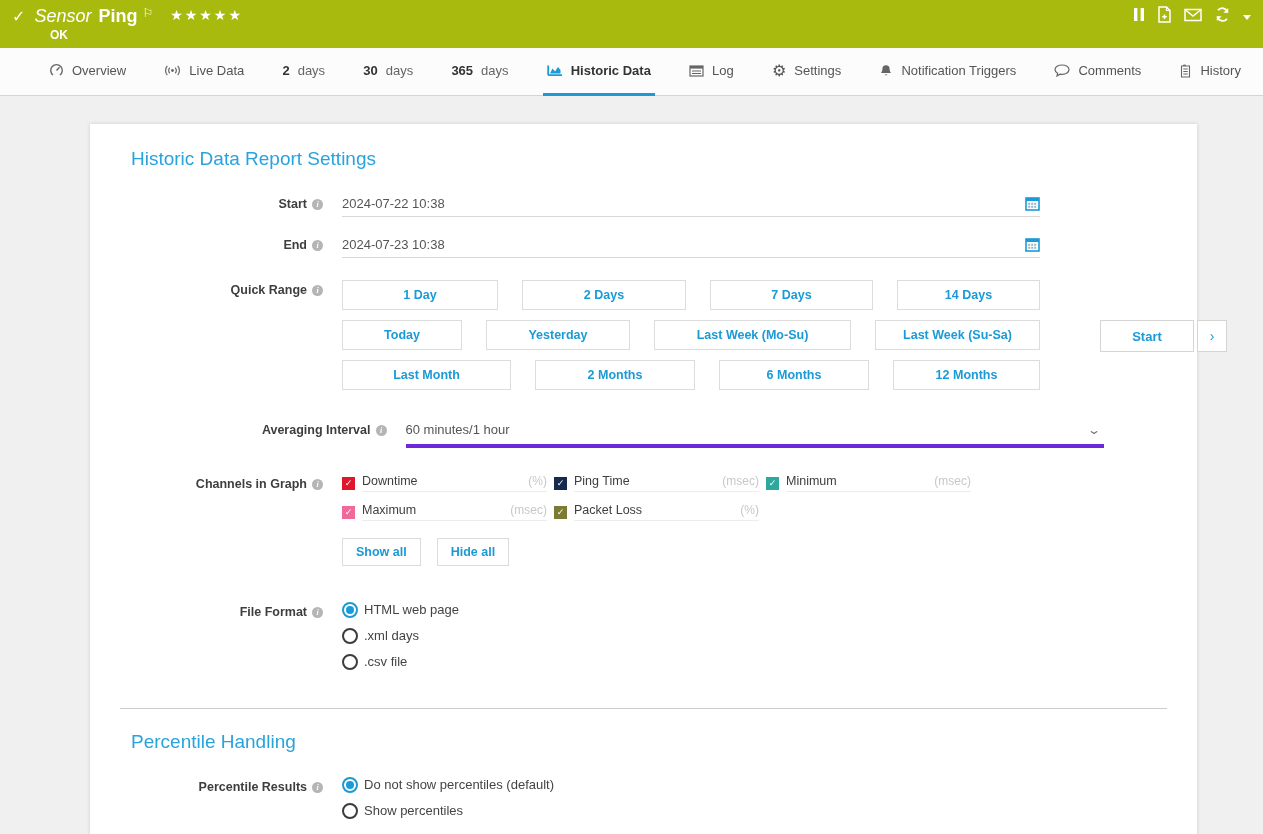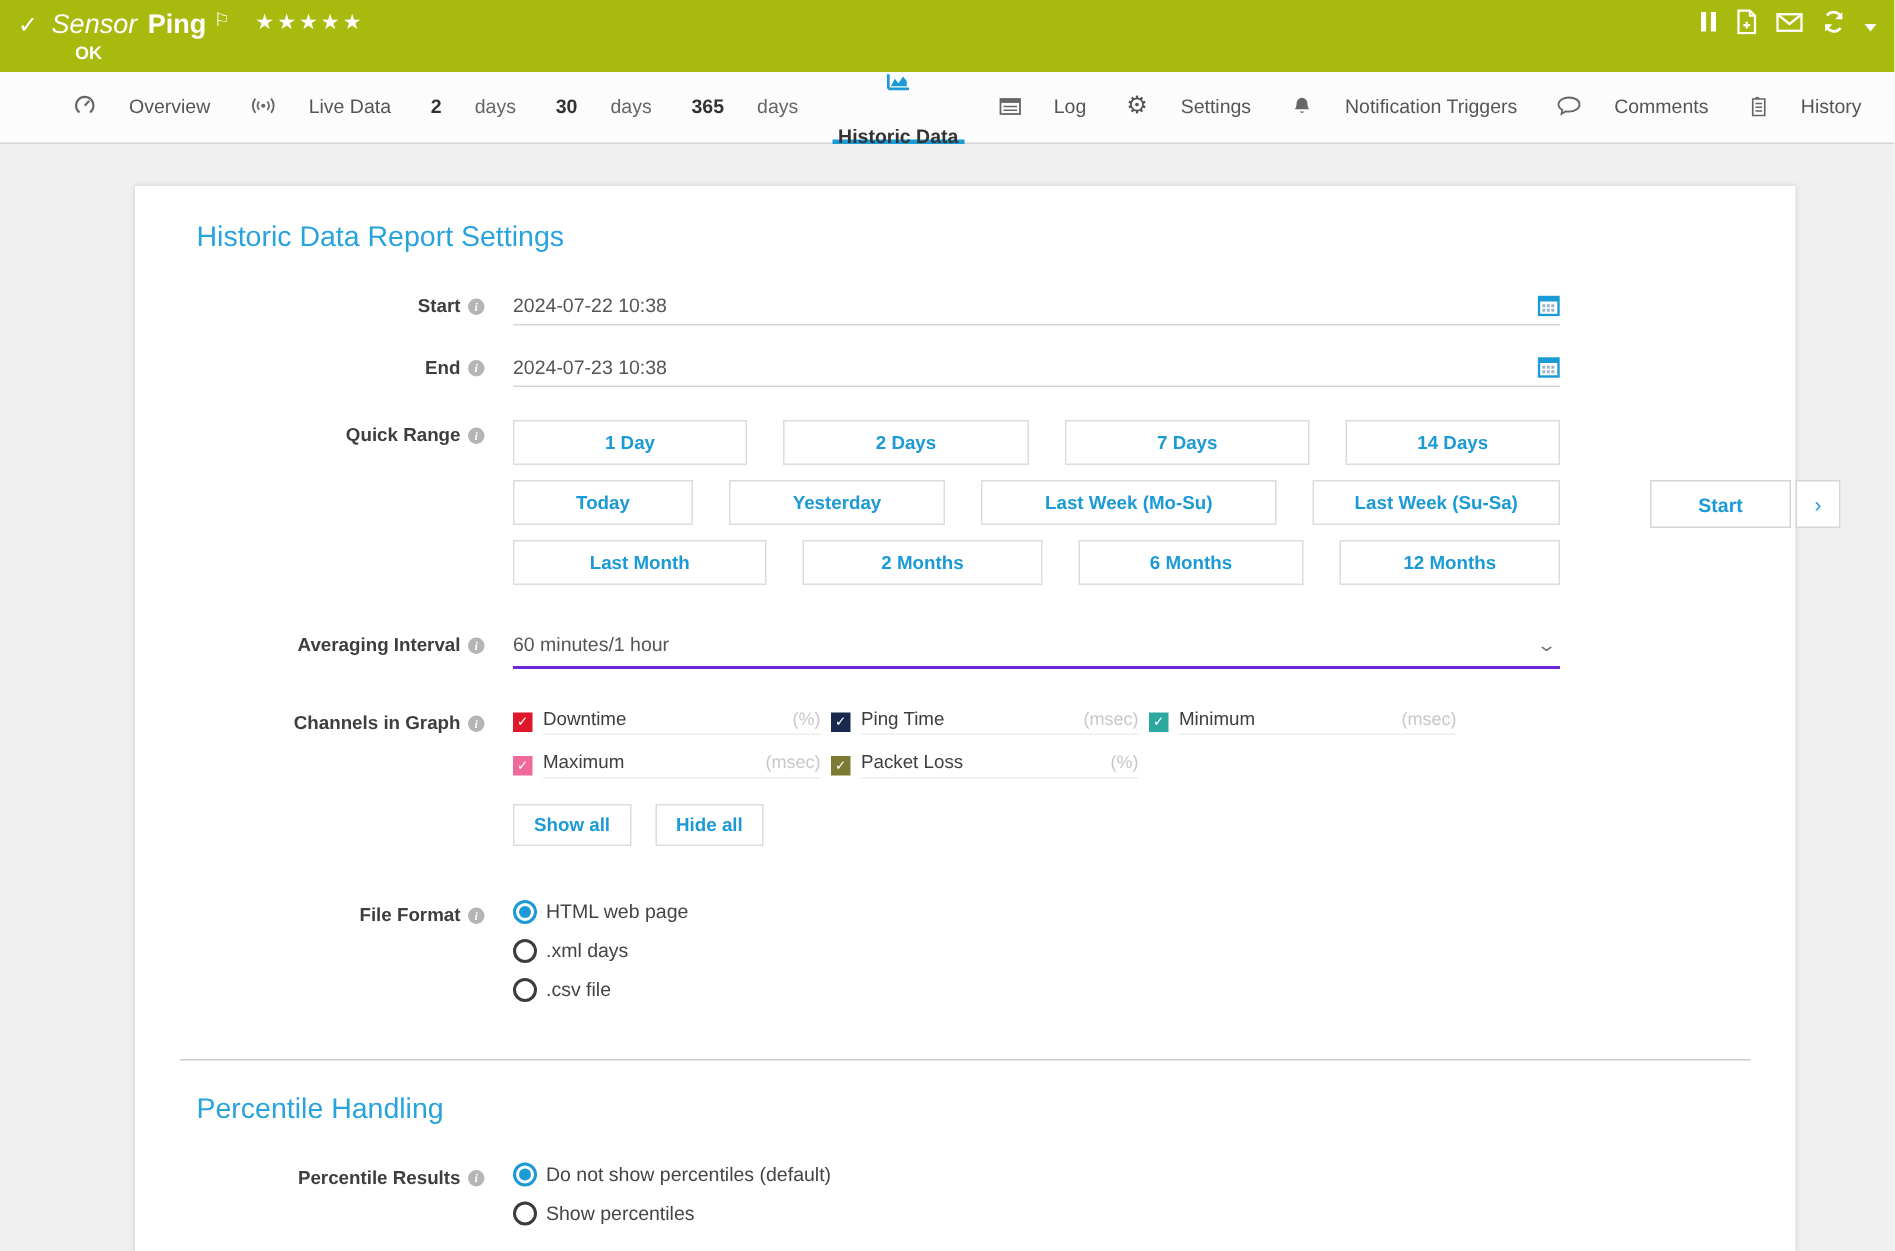--- a/index.html
+++ b/index.html
@@ -16,25 +16,25 @@
   .stars { font-size:14px; letter-spacing:2px; margin-left:10px; margin-top:-4px; }
   .status-ok { position:absolute; left:50px; top:28px; font-size:12px; font-weight:bold; }
   .topbar-icons { position:absolute; right:12px; top:6px; display:flex; align-items:center; gap:12px; }
   .caret-down { width:0; height:0; border-left:4px solid transparent; border-right:4px solid transparent;
                 border-top:5px solid #fff; display:inline-block; margin-top:2px;}
 
   
   .tabbar { height:48px; background:#fcfcfc; border-bottom:1px solid #d4d4d4;
             display:flex; justify-content:space-between; align-items:stretch;
             padding:0 18px 0 45px; }
-  .tab { display:flex; align-items:center; gap:22px; font-size:13px; color:#555;
+  .tab { display:flex; align-items:center; gap:8px; font-size:13px; color:#555;
          cursor:pointer; border-bottom:3px solid transparent; padding:0 4px; margin-bottom:-1px; }
   .tab .tnum { font-weight:bold; color:#333; }
   .tab .tlabel-light { color:#666; }
-  .tab.active { border-bottom-color:#1b9ad6; color:#333; font-weight:bold;flex-direction:column; }
+  .tab.active { border-bottom-color:#1b9ad6; color:#333; font-weight:bold; }
   .ticon { display:flex; align-items:center; }
   .gear-glyph { font-size:16px; color:#555; line-height:1; }
 
   
   .page { position:relative; height:738px; background:#f0f0f0; }
   .panel { margin-left:90px; width:1107px; min-height:710px; margin-top:28px; background:#fff;
            box-shadow:0 0 4px rgba(0,0,0,0.14); padding:24px 30px 40px 30px; }
   .section-title { color:#29a3dc; font-size:19px; font-weight:normal; margin:0 0 24px 11px; }
 
   .frow { display:flex; align-items:flex-start; margin-bottom:18px; }
@@ -54,21 +54,21 @@
   .qr-btn { height:30px; border:1px solid #dcdcdc; background:#fff; color:#1b9ad6;
             font-weight:bold; font-size:12.5px; display:flex; align-items:center;
             justify-content:center; cursor:pointer; }
 
   .startbox { position:absolute; left:1100px; top:196px; display:flex; }
   .start-btn { width:94px; height:32px; background:#fff; border:1px solid #d5d5d5; color:#1b9ad6;
                font-weight:bold; font-size:13px; display:flex; align-items:center; justify-content:center; cursor:pointer; }
   .start-chevron { width:30px; height:32px; background:#fff; border:1px solid #d5d5d5; margin-left:3px;
                color:#1b9ad6; font-size:14px; display:flex; align-items:center; justify-content:center; cursor:pointer; }
 
-  .selectfield { display:flex; align-items:center; border-bottom:2px solid #6d28d9;
+  .selectfield { display:flex; align-items:center; border-bottom:4px solid #6d28d9;
                  padding:2px 0 7px 0; cursor:pointer; }
   .selectfield .val { flex:1; font-size:13px; color:#555; }
   .dd-chevron { color:#777; font-size:12px; transform:scaleX(1.4); margin-right:4px; }
 
   .channels-grid { display:flex; flex-wrap:wrap; width:660px; }
   .channel { width:205px; margin-right:7px; margin-bottom:11px; display:flex; align-items:center; cursor:pointer; }
   .cbox { width:13px; height:13px; flex:none; display:flex; align-items:center; justify-content:center; }
   .cbox::after { content:"✓"; color:#fff; font-size:9px; font-weight:bold; }
   .ch-line { flex:1; margin-left:7px; display:flex; justify-content:space-between; align-items:baseline;
              border-bottom:1px solid #ededed; padding-bottom:3px; }
@@ -80,21 +80,21 @@
               font-weight:bold; font-size:12.5px; display:flex; align-items:center; cursor:pointer; }
 
   .radio-row { display:flex; align-items:flex-start; gap:6px; margin-bottom:10px; cursor:pointer; }
   .radio { width:16px; height:16px; border-radius:50%; border:2px solid #3c3c3c; background:#fff; flex:none; position:relative; }
   .radio.sel { border-color:#1b9ad6; }
   .radio.sel::after { content:""; position:absolute; inset:2px; border-radius:50%; background:#1b9ad6; }
   .radio-label { font-size:13px; color:#444; }
 
   .divider { border-top:1px solid #ccc; margin:28px 0 22px 0; }
   .mt-qr { margin-top:22px; }
-  .mt-avg { margin-top:30px; }
+  .mt-avg { margin-top:30px;justify-content:center; }
   .mt-ff { margin-top:36px; }
 </style>
 </head>
 <body>
 
 <div class="topbar">
   <div class="topbar-title">
     <span class="check-glyph">✓</span>
     <span class="sensor-type">Sensor</span>
     <span class="sensor-name">Ping</span>

